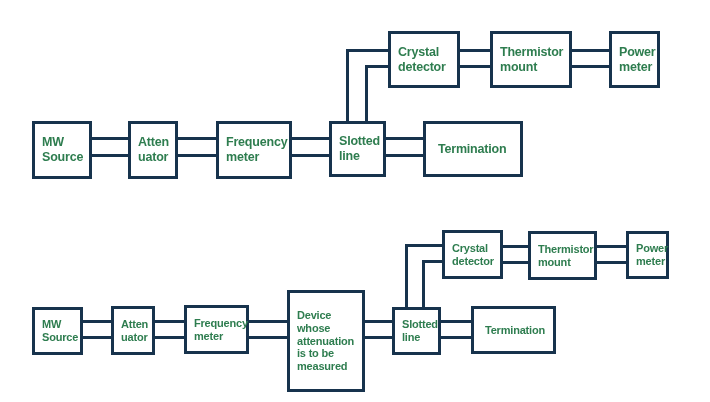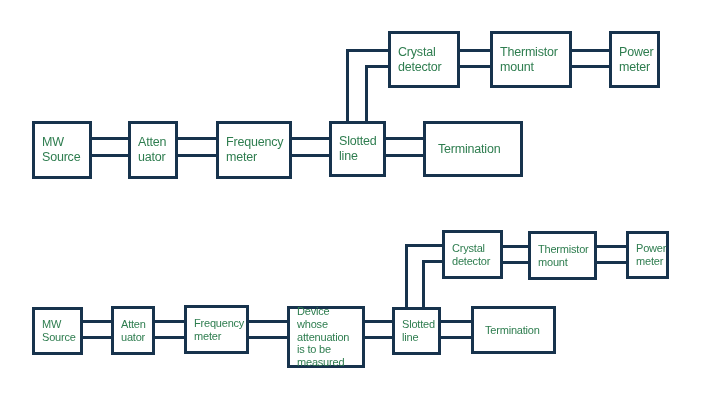--- a/index.html
+++ b/index.html
@@ -15,21 +15,21 @@
     overflow:hidden;
     font-family:"Liberation Sans","DejaVu Sans",sans-serif;
   }
   .diagram{position:absolute;inset:0;}
   .box{
     position:absolute;
     box-sizing:border-box;
     border:3px solid var(--line);
     background:var(--bg);
     color:var(--text);
-    font-weight:400;
+    font-weight:700;
     display:flex;
     align-items:center;
     white-space:pre-line;
     line-height:1.18;
     letter-spacing:-0.2px;
     padding-left:7px;
     padding-right:2px;
     z-index:2;
   }
   .diagram-top .box{font-size:12.5px;}
@@ -86,21 +86,21 @@
   </div>
 
   <div class="diagram diagram-bottom">
 
     <div class="box" style="left:32px;top:307px;width:51px;height:48px">MW
 Source</div>
     <div class="box" style="left:111px;top:306px;width:44px;height:49px">Atten
 uator</div>
     <div class="box" style="left:184px;top:305px;width:65px;height:49px">Frequency
 meter</div>
-    <div class="box" style="left:287px;top:306px;width:78px;height:62px">Device
+    <div class="box" style="left:287px;top:290px;width:78px;height:102px">Device
 whose
 attenuation
 is to be
 measured</div>
     <div class="box" style="left:392px;top:307px;width:49px;height:48px">Slotted
 line</div>
     <div class="box" style="left:471px;top:306px;width:85px;height:48px;padding-left:11px">Termination</div>
 
     <div class="box" style="left:442px;top:230px;width:61px;height:49px">Crystal
 detector</div>

